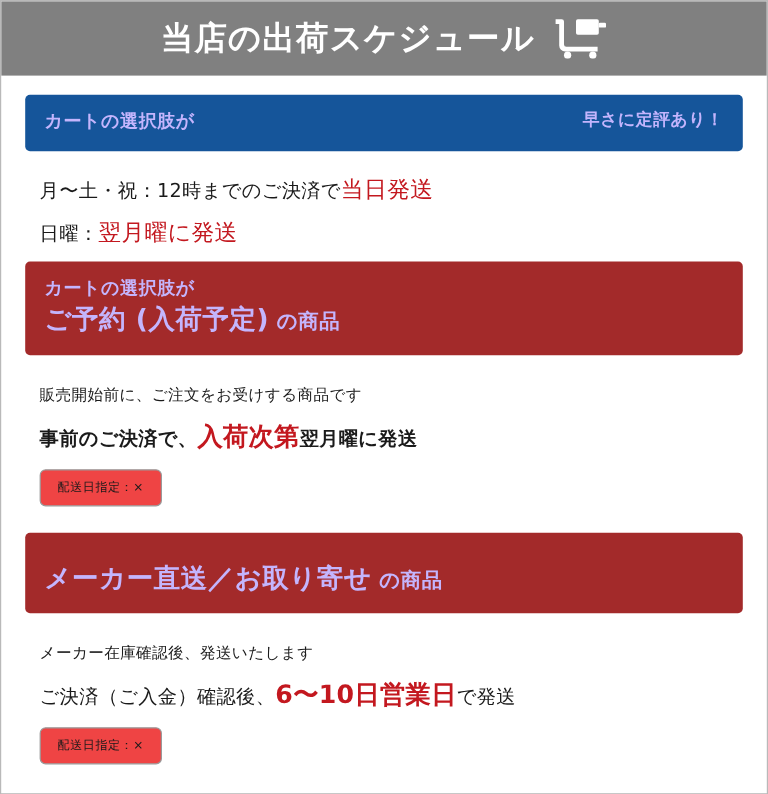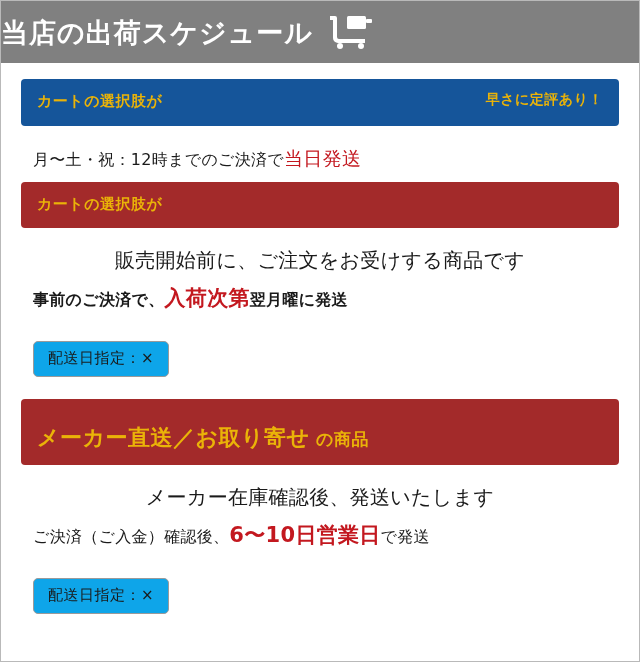--- a/index.html
+++ b/index.html
@@ -21,41 +21,41 @@
     background: #ffffff;
     position: relative;
     overflow: hidden;
   }
   
   .header {
     height: 62px;
     background: #808080;
     display: flex;
     align-items: center;
-    justify-content: flex-start;
+    justify-content: center;
     gap: 14px;
   }
   .header-title {
     color: #ffffff;
     font-size: 27px;
     font-weight: bold;
     letter-spacing: 1px;
     line-height: 1;
   }
   .truck-icon {
     display: block;
     width: 46px;
     height: 34px;
   }
   
   .content {
     padding: 16px 20px 0 20px;
   }
   .band {
-    color: #eab308;
+    color: #c4b5fd;
     border-radius: 4px;
     padding: 11px 16px 13px 16px;
     position: relative;
     display: flex;
     align-items: flex-end;
     justify-content: space-between;
   }
   .band-blue { background: #15559a; }
   .band-red  { background: #a32a2a; }
   .band-left { display: flex; flex-direction: column; }
@@ -107,34 +107,33 @@
   }
   .detail-line .hl-big {
     color: #c3181f;
     font-weight: bold;
     font-size: 21px;
   }
   .detail-line .bold {
     font-weight: bold;
   }
   .detail-line.lead {
-    font-size: 20px;
+    font-size: 13px;
     line-height: 1.85;
-    text-align: center;
   }
   .tag {
     display: inline-block;
-    margin-top: 22px;
+    margin-top: 6px;
     border: 1px solid #9a9a9a;
     border-radius: 5px;
     padding: 7px 14px 8px 14px;
-    font-size: 15px;
+    font-size: 10px;
     color: #1a1a1a;
     letter-spacing: 0.5px;
-    background: #0ea5e9;
+    background: #ef4444;
   }
   .gap-md { height: 16px; }
 </style>
 </head>
 <body>
 
 <div class="page">
 
   <div class="header">
     <div class="header-title">当店の出荷スケジュール</div>
@@ -155,25 +154,27 @@
 
     <div class="band band-blue">
       <div class="band-left">
         <div class="band-sub">カートの選択肢が</div>
       </div>
       <div class="band-note">早さに定評あり！</div>
     </div>
 
     <div class="details">
       <div class="detail-line"><span>月〜土・祝：12時までのご決済で</span><span class="hl">当日発送</span><span></span></div>
+      <div class="detail-line"><span>日曜：</span><span class="hl">翌月曜に発送</span><span></span></div>
     </div>
 
     <div class="band band-red">
       <div class="band-left">
         <div class="band-sub">カートの選択肢が</div>
+        <div class="band-main"><span>ご予約 (入荷予定)</span><span class="small"> の商品</span></div>
       </div>
       <div class="band-note"></div>
     </div>
 
     <div class="details">
       <div class="detail-line lead"><span>販売開始前に、ご注文をお受けする商品です</span><span class="hl"></span><span></span></div>
       <div class="detail-line"><span class="bold">事前のご決済で、</span><span class="hl-big">入荷次第</span><span class="bold">翌月曜に発送</span></div>
       <div class="tag">配送日指定：×</div>
     </div>
 

